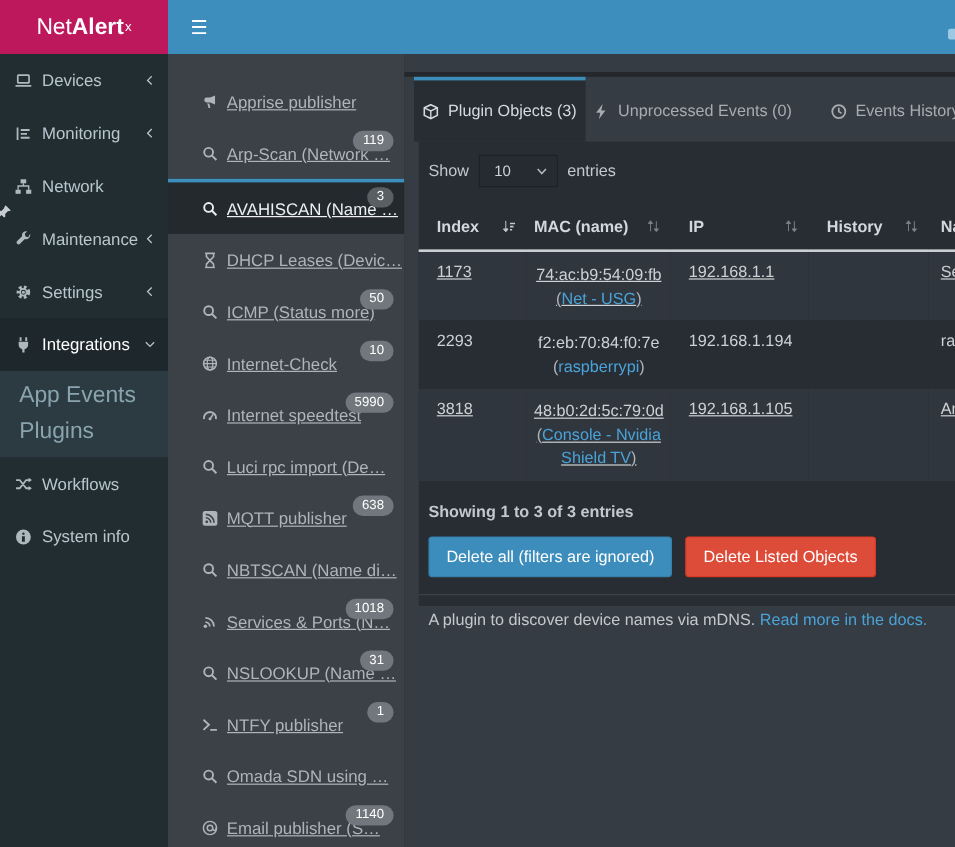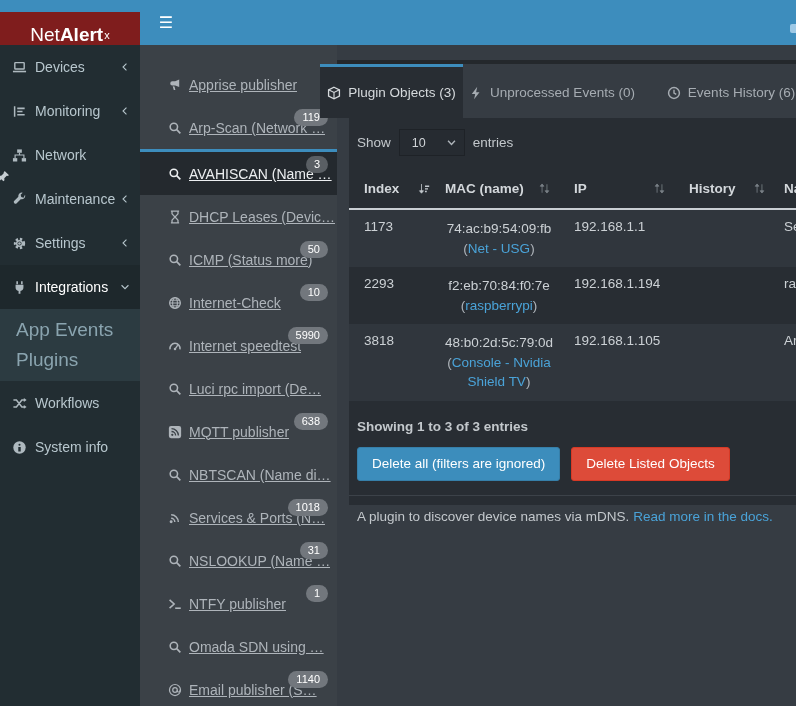--- a/index.html
+++ b/index.html
@@ -2,22 +2,22 @@
 <html><head>
 <meta charset="utf-8">
 <style>
   * { margin:0; padding:0; box-sizing:border-box; }
   html,body { width:796px; height:706px; overflow:hidden; background:#222d32;
     font-family:"Liberation Sans", sans-serif; }
   .stage { position:relative; width:796px; height:706px; overflow:hidden; }
 
   
   .navbar { position:absolute; top:0; left:0; width:796px; height:45px; background:#3d8dbd; }
-  .logo { position:absolute; top:0; left:0; width:140px; height:45px; background:#7f1d1d;
-    color:#fff; display:flex; align-items:center; justify-content:center; font-size:19px; cursor:pointer;margin-top:12px; }
+  .logo { position:absolute; top:0; left:0; width:140px; height:45px; background:#be185d;
+    color:#fff; display:flex; align-items:center; justify-content:center; font-size:19px; cursor:pointer; }
   .logo b { font-weight:bold; }
   .logo sup { font-size:11px; margin-left:1px; }
   .hamburger { position:absolute; left:150px; top:0; height:45px; width:32px; display:flex;
     align-items:center; justify-content:center; color:#fff; font-size:16px; cursor:pointer; }
   .nav-sliver { position:absolute; right:-3px; top:24px; width:9px; height:9px; border-radius:2px; background:#9ec9e6; }
 
   
   .sidebar { position:absolute; top:45px; left:0; width:140px; height:661px; background:#222d32; }
   .side-item { height:44px; display:flex; align-items:center; padding:0 10px 0 12px;
     color:#b8c7ce; font-size:14px; cursor:pointer; }
@@ -38,21 +38,21 @@
   .p-item .i { width:14px; height:14px; margin-right:7px; flex:none; }
   .p-item .lbl { white-space:nowrap; overflow:hidden; max-width:150px; }
   .p-item.selected { background:#24292e; border-top:3px solid #3d8dbd; height:46px; color:#edeff1; }
   .p-badge { position:absolute; top:3px; right:9px; background:#72777d; color:#fff;
     font-size:11px; line-height:1; padding:3px 8px; border-radius:9px; }
   .p-item.selected .p-badge { background:#5a5f64; top:4px; }
 
   
   .main { position:absolute; top:45px; left:337px; width:459px; height:661px; background:#363c43; }
   .dark-strip { position:absolute; top:15px; left:0; width:459px; height:4px; background:#24282c; }
-  .tabs { position:absolute; top:19px; left:0; width:459px; height:65px; display:flex; padding-left:8px;justify-content:center; }
+  .tabs { position:absolute; top:19px; left:0; width:459px; height:65px; display:flex; padding-left:8px; }
   .tab { height:54px; display:flex; align-items:center; justify-content:center; gap:7px;
     color:#a6acb2; font-size:13.5px; cursor:pointer; border-top:3px solid transparent; flex:none; }
   .tab .i { width:14px; height:14px; }
   .tab.active { background:#282d33; border-top-color:#3d8dbd; color:#d6dadd; }
   .panel { position:absolute; top:73px; left:12px; width:459px; height:387px; background:#282d33; }
 
   .show-row { display:flex; align-items:center; gap:8px; padding:11px 8px 9px 8px;
     color:#c3c8cc; font-size:13.5px; }
   .select { width:66px; height:27px; background:#262b31; border:1px solid #1e2227;
     color:#cfd3d7; font-size:12.5px; display:flex; align-items:center; padding:0 7px 0 12px;
@@ -63,21 +63,21 @@
   table.dt col.c-index{width:90px} table.dt col.c-mac{width:120px} table.dt col.c-ip{width:115px}
   table.dt col.c-server{width:100px} table.dt col.c-name{width:55px}
   .dt th { height:40px; color:#d3d7db; font-weight:bold; border-bottom:2px solid #c9ced3;
     text-align:left; cursor:pointer; }
   .dt th .th-in { display:flex; align-items:center; justify-content:space-between; padding-right:8px; }
   .dt th .i { width:13px; height:13px; color:#7a8187; flex:none; }
   .dt th .i.lit { color:#c2c8cd; }
   .th-index .th-in{ padding-left:15px } .th-mac .th-in{ padding-left:6px }
   .th-ip .th-in{ padding-left:15px } .th-server .th-in{ padding-left:15px } .th-name .th-in{ padding-left:10px }
   .dt td { vertical-align:top; padding-top:9px; padding-bottom:9px; color:#ccd1d5; }
-  .dt tr.odd  td { background:#30363d; }
+  .dt tr.odd  td { background:#30363d;text-decoration:underline; }
   .dt tr.even td { background:#282d33; }
   .td-index { padding-left:15px; }
   .td-mac { text-align:center; line-height:1.45; }
   .td-ip { padding-left:15px; }
   .td-name { padding-left:10px; }
   a.lnk { color:#4aa3d8; text-decoration:none; cursor:pointer; }
   .paren { color:#aeb4ba; }
 
   .summary { margin:18px 0 0 8px; color:#c3c8cc; font-size:13.5px;font-weight:bold; }
   .btn-row { display:flex; gap:11px; margin:13px 0 0 8px; }

